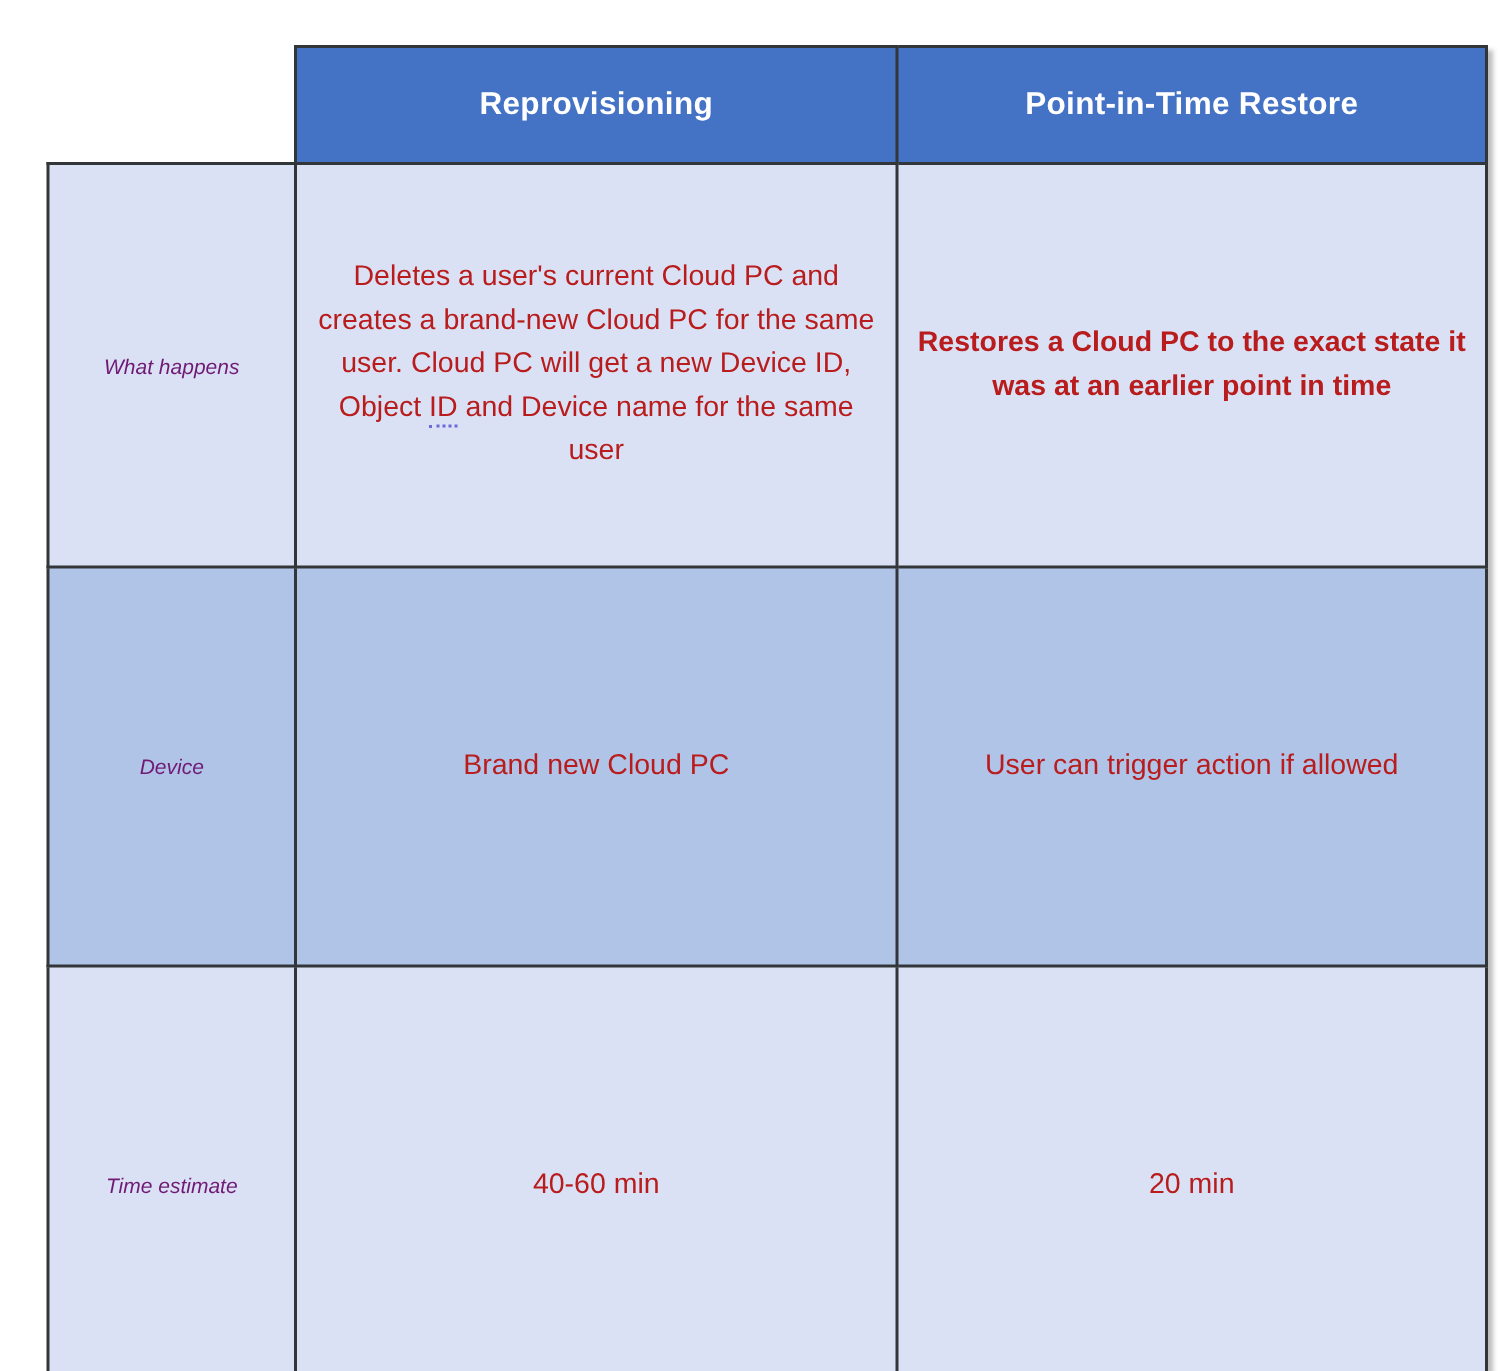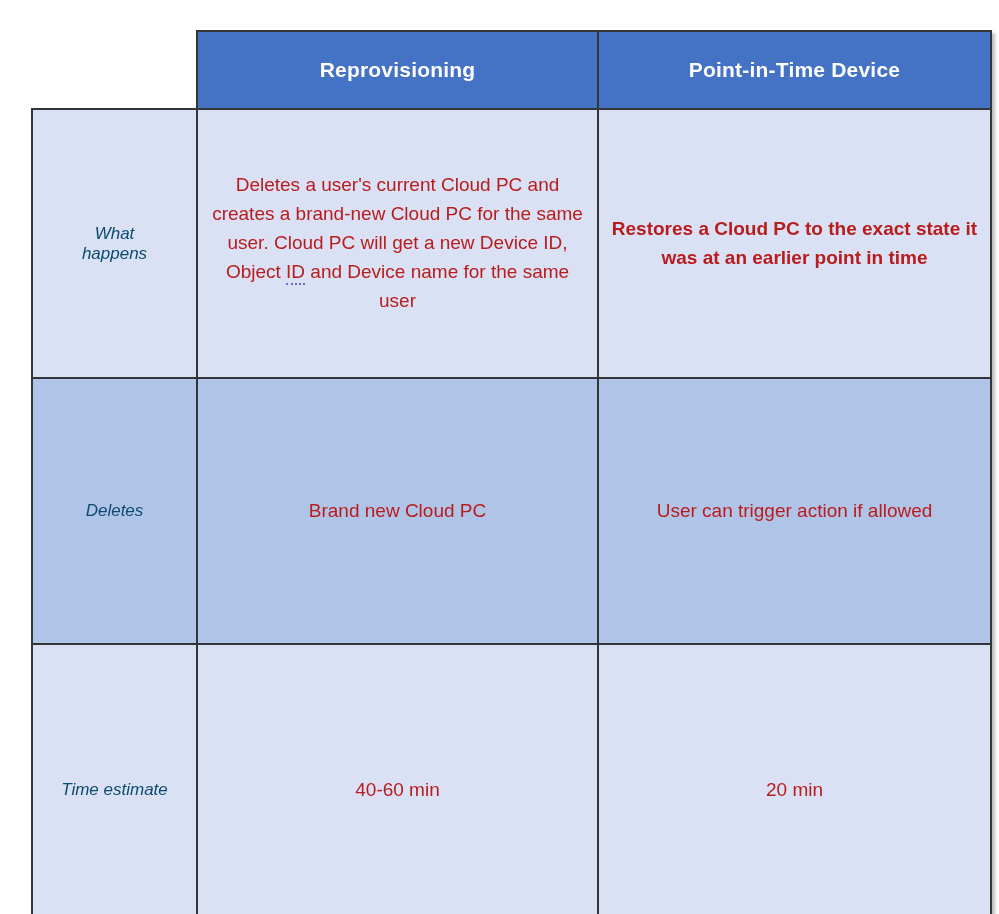--- a/index.html
+++ b/index.html
@@ -48,22 +48,22 @@
     font-size: 21px;
     font-weight: bold;
     letter-spacing: 0.2px;
   }
   .bg-light  { background: #dae1f4; }
   .bg-medium { background: #b0c4e8; }
 
   th.rowlabel {
     font-style: italic;
     font-weight: normal;
-    font-size: 17px;
-    color: #0c4a6e;
+    font-size: 14px;
+    color: #701a75;
   }
   td.bodycell {
     font-size: 19px;
     line-height: 1.52;
     color: #b91c1c;
   }
   .cell-inner { display: inline-block; }
   .w-narrow { max-width: 92px; }
   .w-left   { max-width: 372px; }
   .w-right  { max-width: 388px; font-weight: bold; }
@@ -78,38 +78,38 @@
 <table class="cmp">
   <colgroup>
     <col style="width:165px">
     <col style="width:401px">
     <col style="width:393px">
   </colgroup>
   <tbody>
     <tr class="hdr">
       <td class="corner"></td>
       <th class="colhead">Reprovisioning</th>
-      <th class="colhead">Point-in-Time Device</th>
+      <th class="colhead">Point-in-Time Restore</th>
     </tr>
 
     <tr class="r1">
       <th class="rowlabel bg-light">
         <span class="cell-inner w-narrow">What happens</span>
       </th>
       <td class="bodycell bg-light">
         <span class="cell-inner w-left"><span>Deletes a user's current Cloud PC and creates a brand-new Cloud PC for the same user. Cloud PC will get a new Device ID, Object </span><span class="squiggle">ID</span><span> and Device name for the same user</span></span>
       </td>
       <td class="bodycell bg-light">
         <span class="cell-inner w-right">Restores a Cloud PC to the exact state it was at an earlier point in time</span>
       </td>
     </tr>
 
     <tr class="r2">
       <th class="rowlabel bg-medium">
-        <span class="cell-inner">Deletes</span>
+        <span class="cell-inner">Device</span>
       </th>
       <td class="bodycell bg-medium">
         <span class="cell-inner">Brand new Cloud PC</span>
       </td>
       <td class="bodycell bg-medium">
         <span class="cell-inner">User can trigger action if allowed</span>
       </td>
     </tr>
 
     <tr class="r3">

